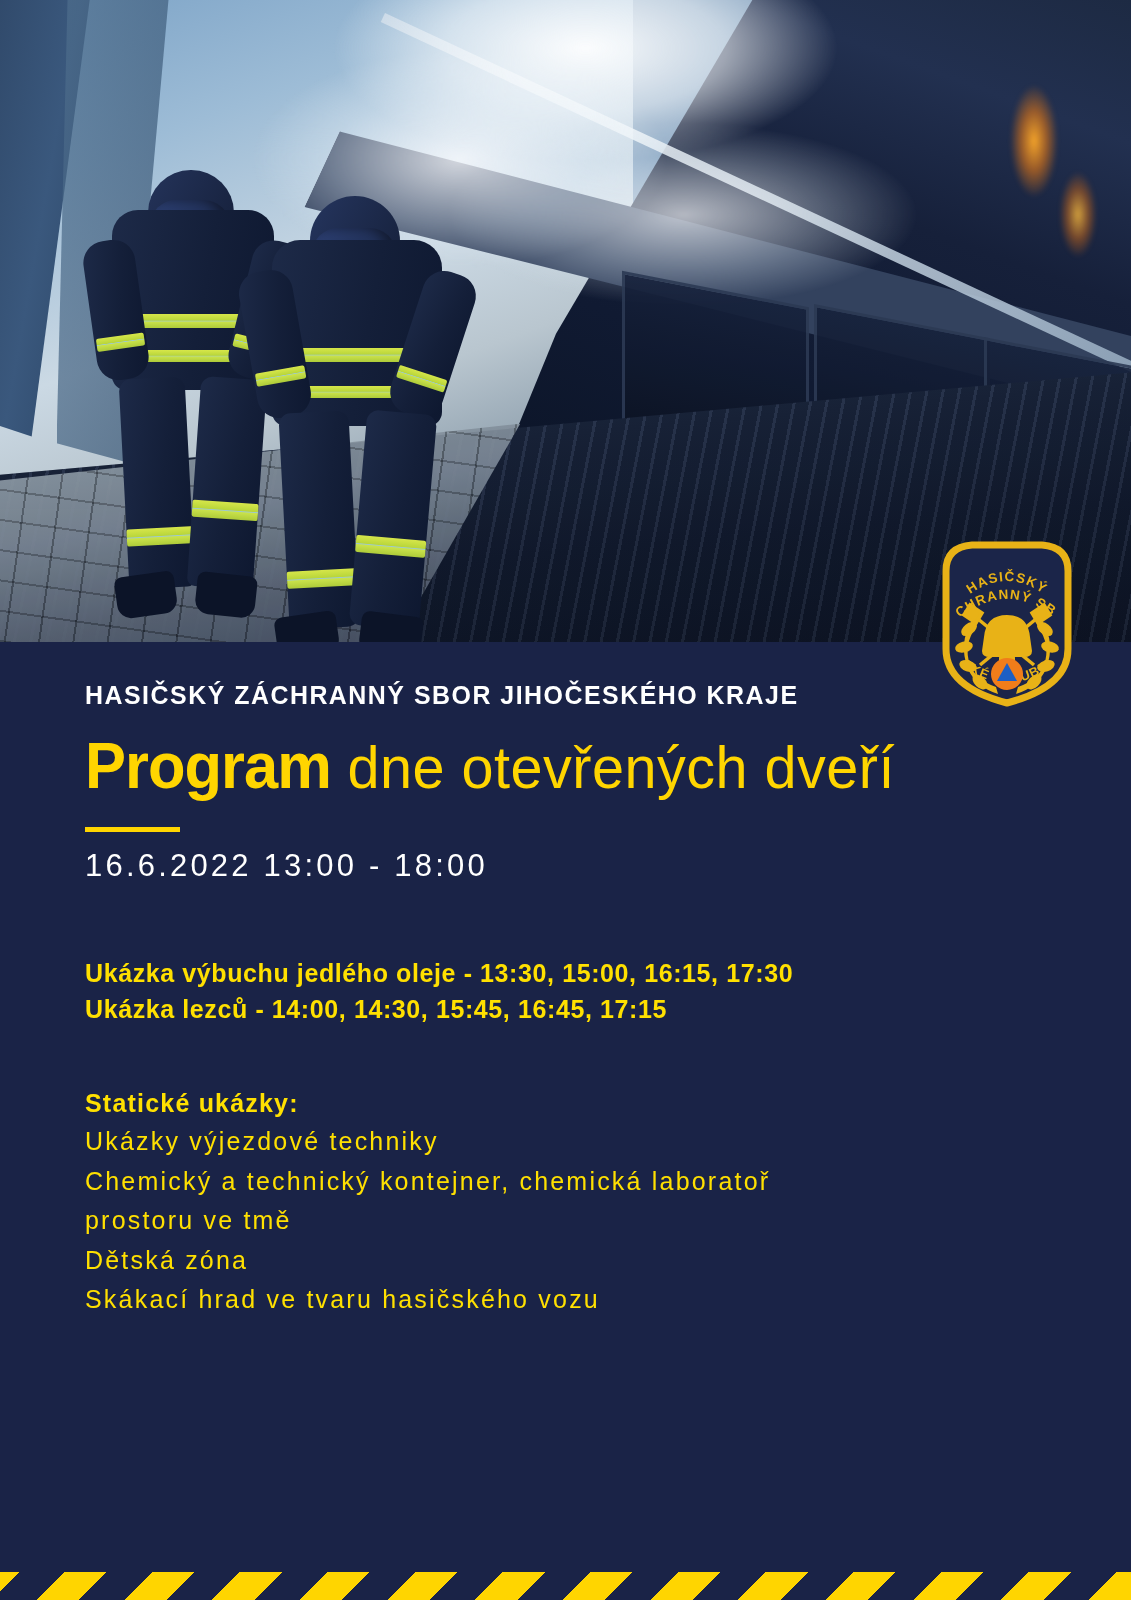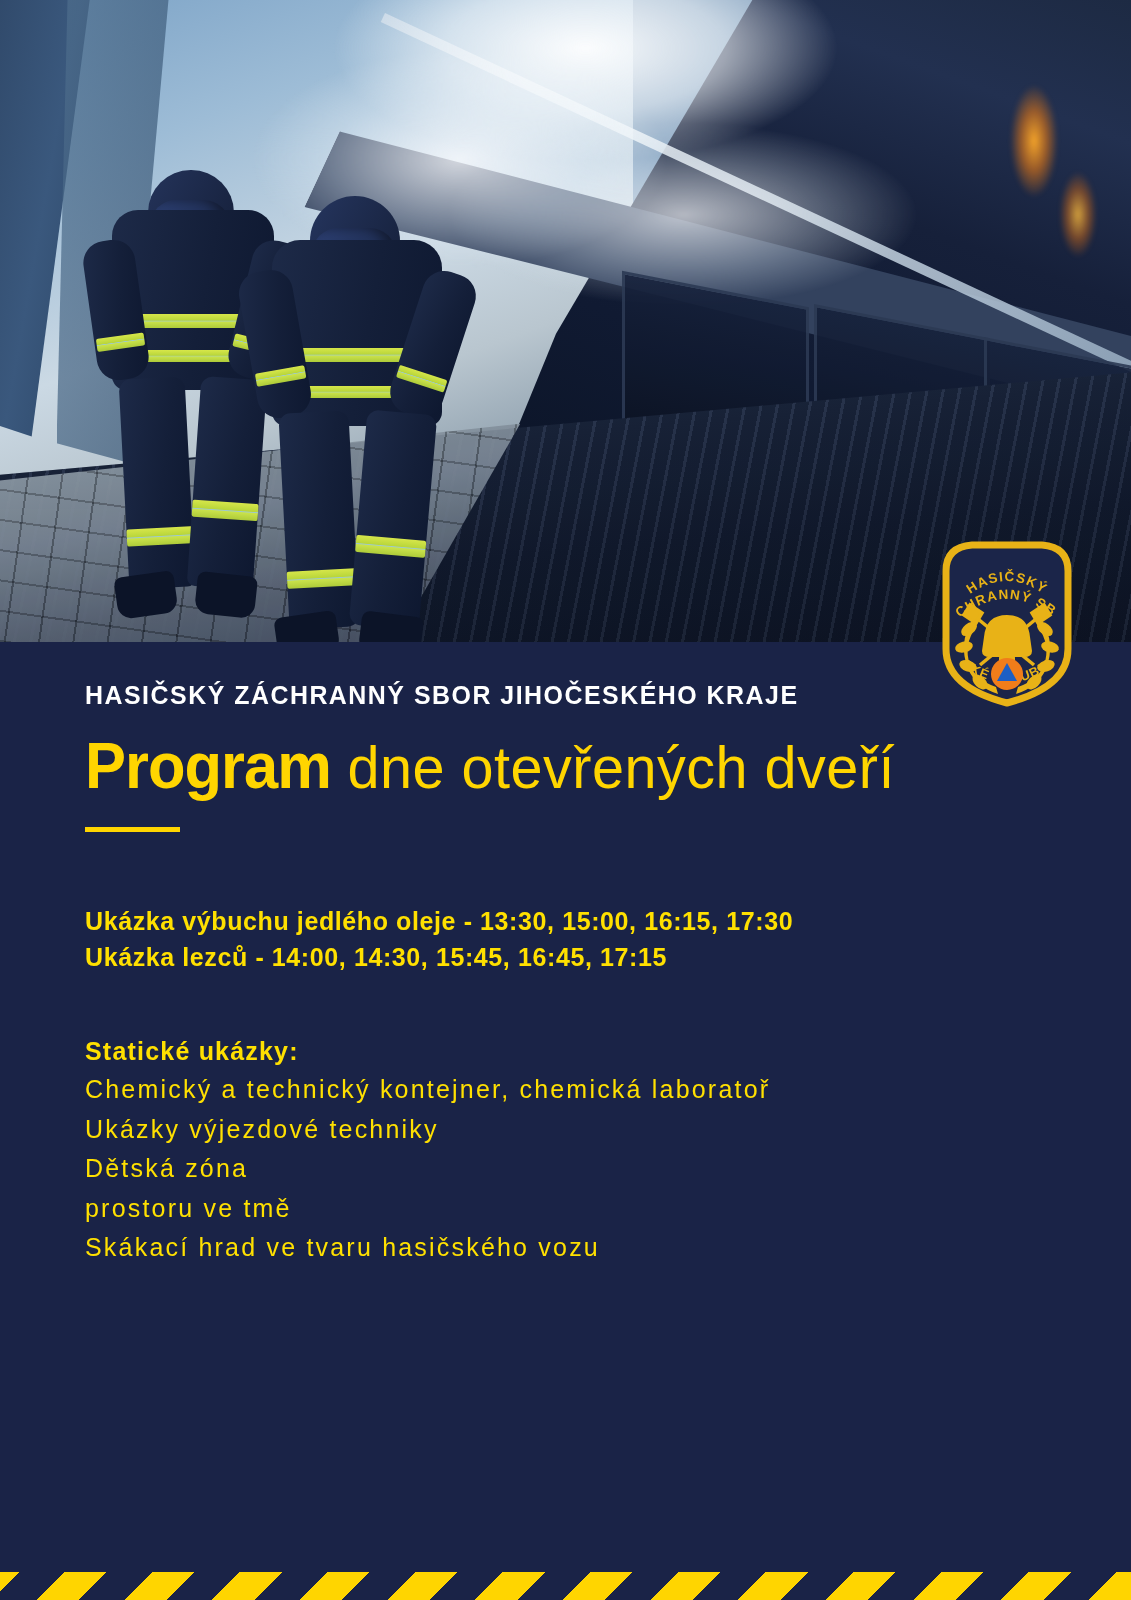--- a/index.html
+++ b/index.html
@@ -325,32 +325,33 @@
   <div id="content">
     <div class="pad">
       <div id="org">HASIČSKÝ ZÁCHRANNÝ SBOR JIHOČESKÉHO KRAJE</div>
 
       <div id="title">
         <span class="strong">Program</span><span class="light"> dne otevřených dveří</span>
       </div>
 
       <div id="rule"></div>
 
+      <div id="datetime">16.6.2022  13:00 - 18:00</div>
 
       <div id="shows">
         <div>Ukázka výbuchu jedlého oleje - 13:30, 15:00, 16:15, 17:30</div>
         <div>Ukázka lezců - 14:00, 14:30, 15:45, 16:45, 17:15</div>
       </div>
 
       <div id="static">
         <div class="head">Statické ukázky:</div>
+        <div class="item">Ukázky výjezdové techniky</div>
         <div class="item">Chemický a technický kontejner, chemická laboratoř</div>
-        <div class="item">Ukázky výjezdové techniky</div>
+        <div class="item">prostoru ve tmě</div>
         <div class="item">Dětská zóna</div>
-        <div class="item">prostoru ve tmě</div>
         <div class="item">Skákací hrad ve tvaru hasičského vozu</div>
       </div>
     </div>
   </div>
 
   <div id="hazard"></div>
 
 </div>
 
 </body></html>

